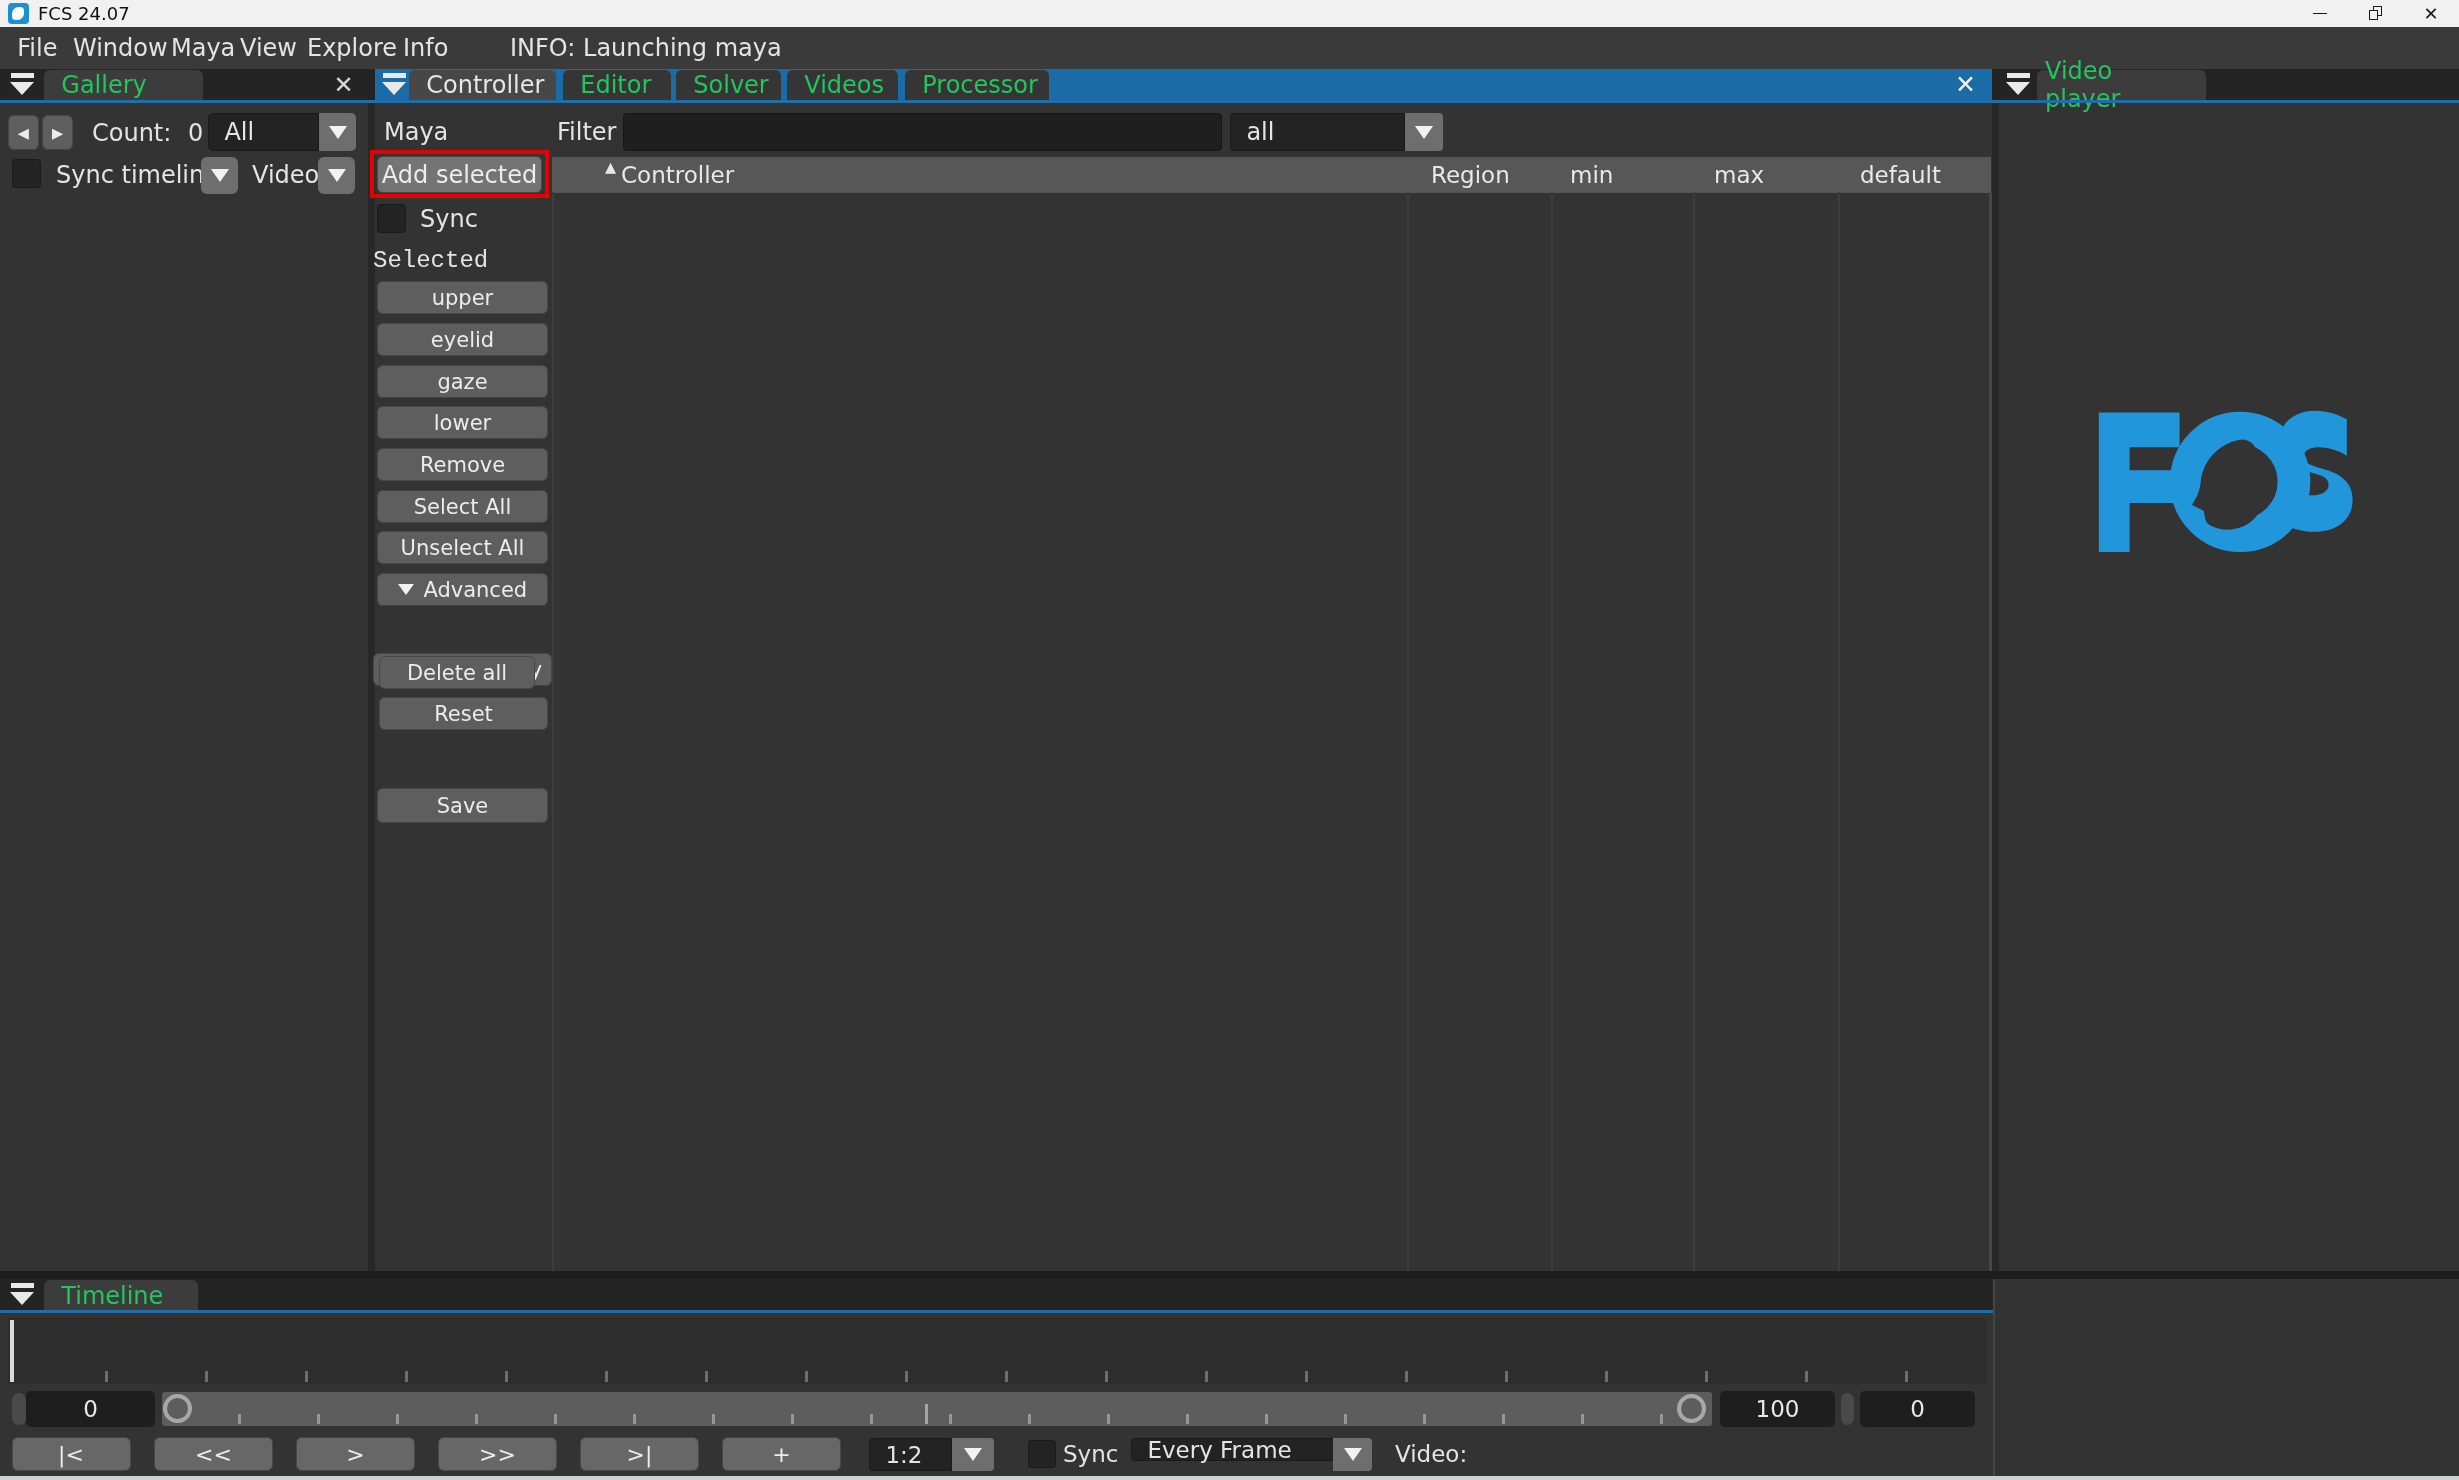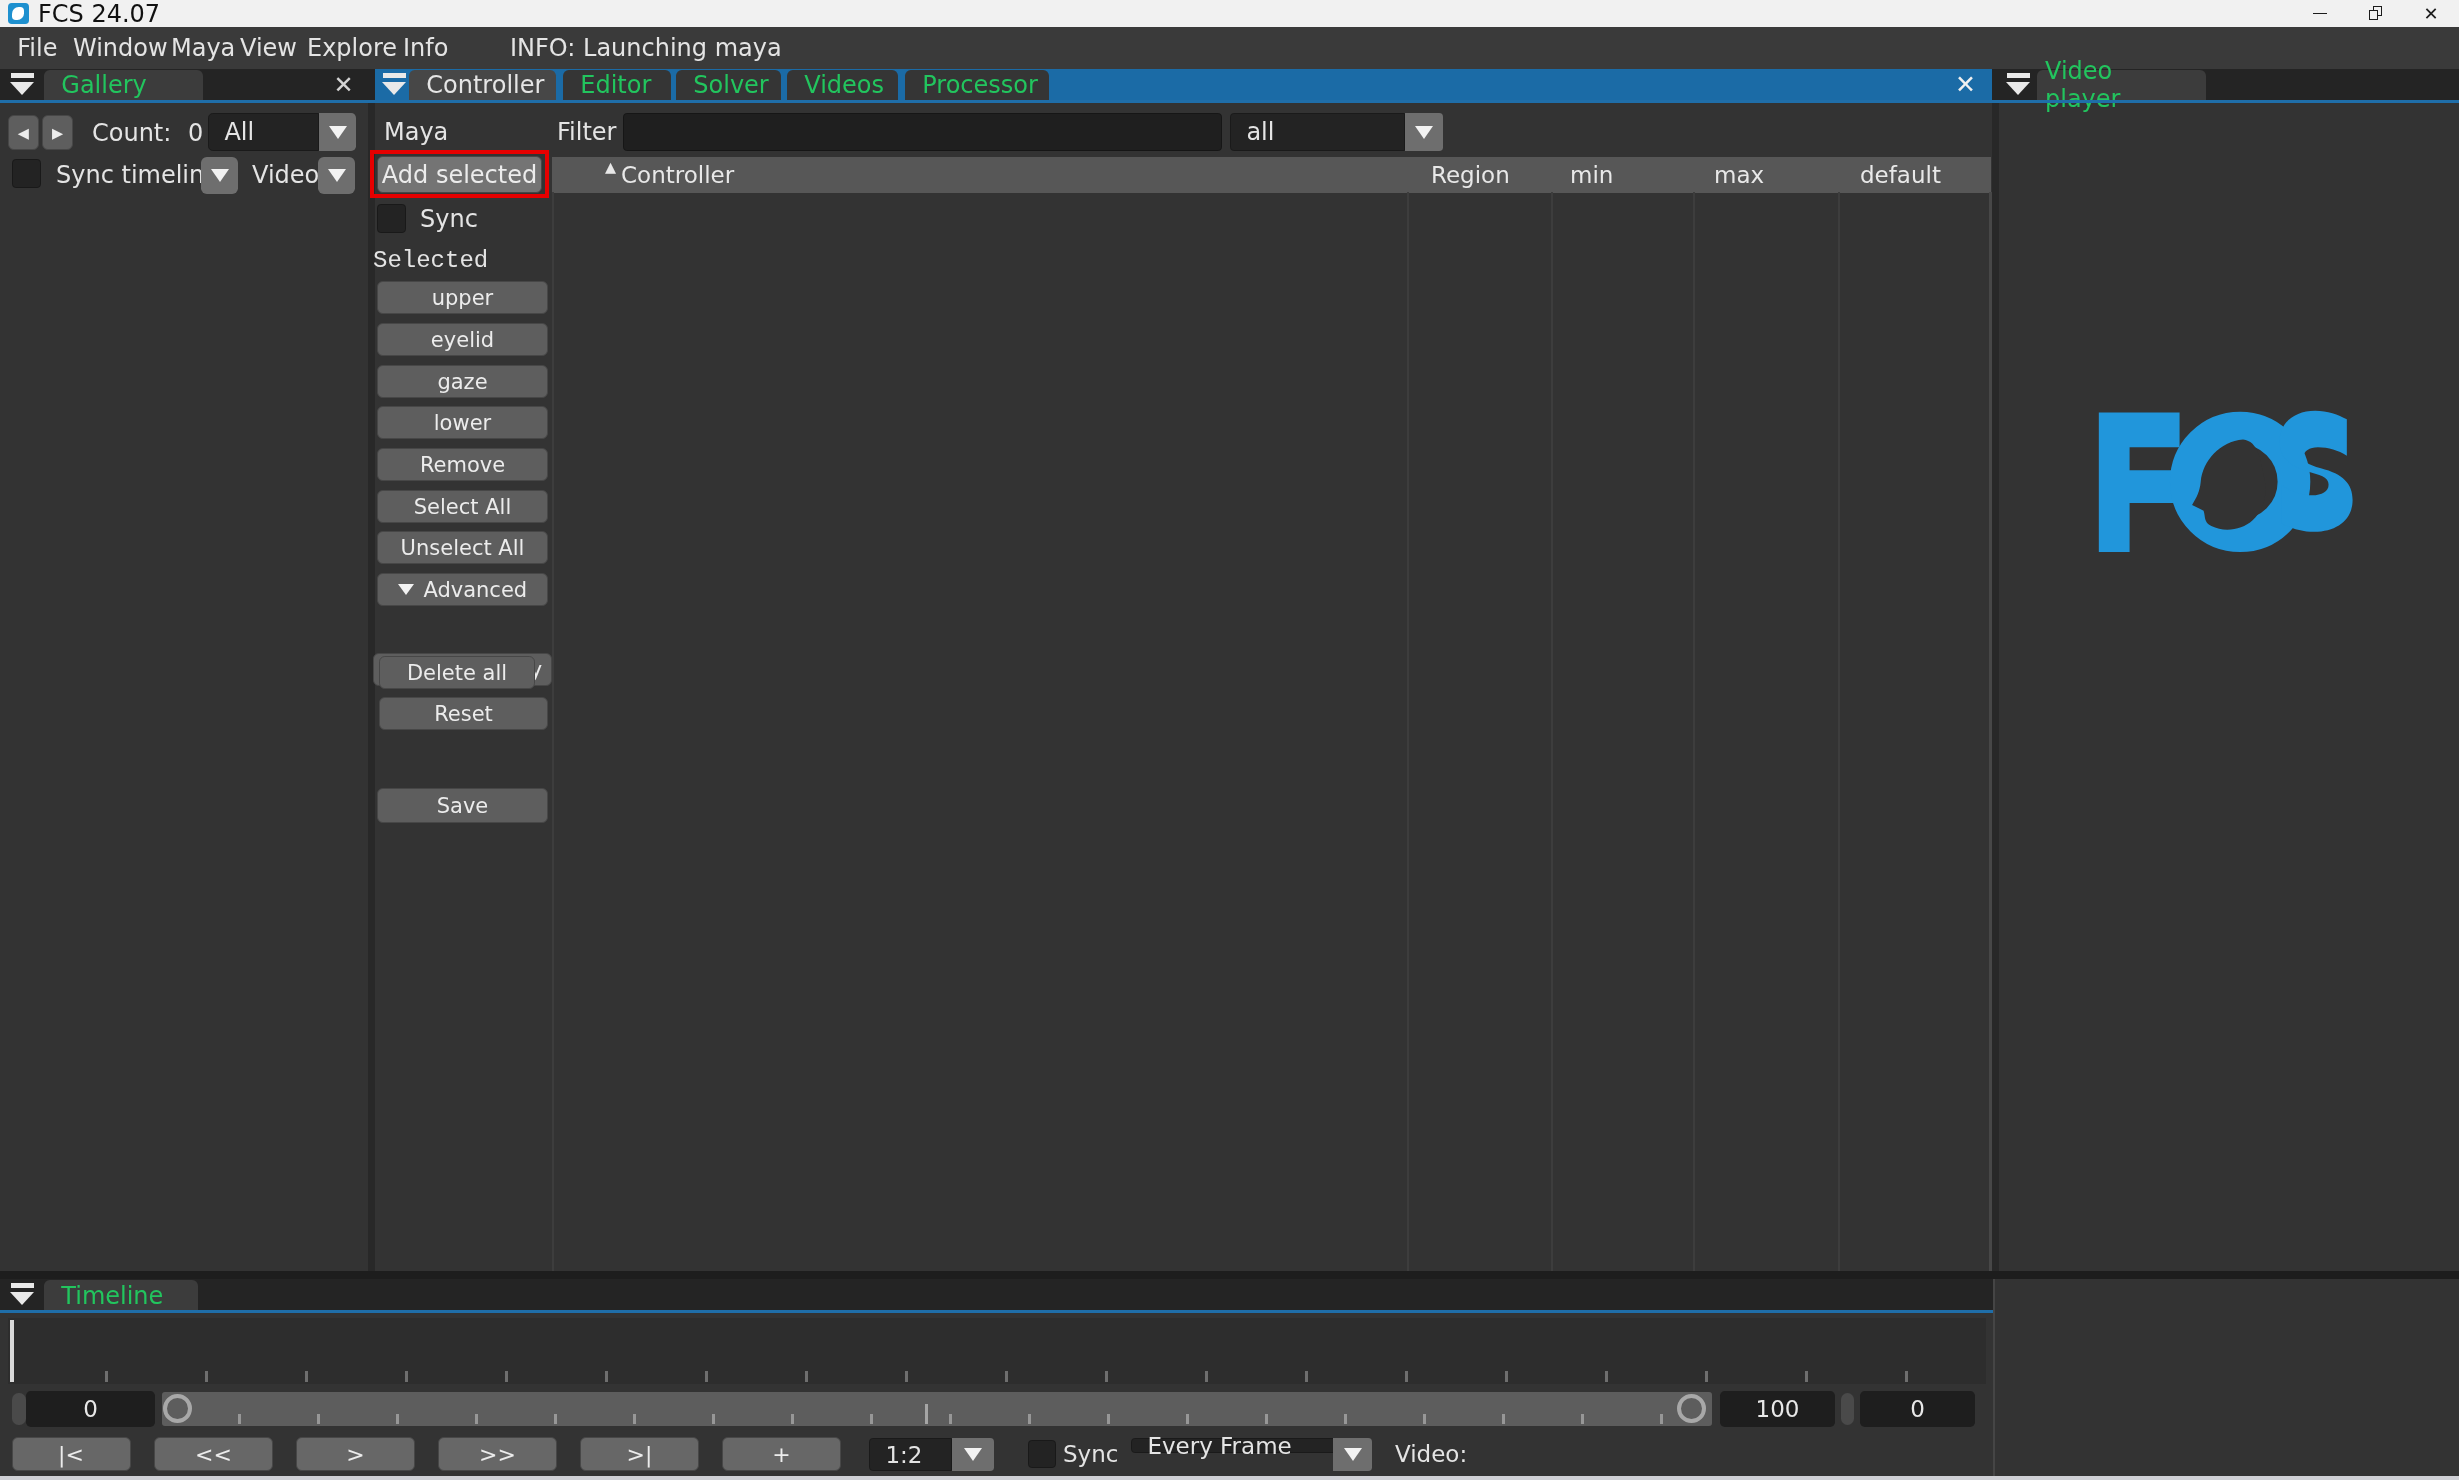--- a/index.html
+++ b/index.html
@@ -31,21 +31,21 @@
 </style>
 </head>
 <body>
 
 <div id="root">
 
   <div class="abs" style="left:0;top:0;width:2459px;height:27px;background:#f1f1f1;">
     <div class="abs" style="left:7.7px;top:2.9px;width:21px;height:21px;background:#1e90cf;border-radius:3.8px;">
       <div class="abs" style="left:4.8px;top:3.8px;width:11.5px;height:13.4px;background:#ffffff;border-radius:6.7px 3.8px 6.7px 3.8px;"></div>
     </div>
-    <div class="abs" style="left:38px;top:0;height:27px;display:flex;align-items:center;color:#111;font-size:24px;">FCS 24.07</div>
+    <div class="abs" style="left:38px;top:0;height:27px;display:flex;align-items:center;color:#111;font-size:18px;">FCS 24.07</div>
     <div class="wctl" style="left:2298px;">
       <div style="width:14.4px;height:1.9px;background:#1c1c1c;"></div>
     </div>
     <div class="wctl" style="left:2354px;">
       <div style="position:relative;width:14.4px;height:14.4px;">
         <div style="position:absolute;left:3.8px;top:0;width:9.6px;height:9.6px;border:1.9px solid #1c1c1c;box-sizing:border-box;"></div>
         <div style="position:absolute;left:0;top:3.8px;width:9.6px;height:9.6px;border:1.9px solid #1c1c1c;background:#f1f1f1;box-sizing:border-box;"></div>
       </div>
     </div>
     <div class="wctl" style="left:2409px;font-size:18px;">
@@ -242,21 +242,21 @@
   <div class="darkbox" style="left:869px;top:1438px;width:83px;height:33px;border-radius:3.8px 0 0 3.8px;font-size:23px;">
     <span style="margin-left:15.4px;">1:2</span>
   </div>
   <div class="ddbtn" style="left:952px;top:1438px;width:42px;height:33px;border-radius:0 3.8px 3.8px 0;">
     <div class="tri"></div>
   </div>
 
   <div class="chk" style="left:1028px;top:1440px;width:28px;height:28px;"></div>
   <div class="lbl" style="left:1063px;top:1437px;height:34px;font-size:23px;">Sync</div>
 
-  <div class="darkbox" style="left:1131px;top:1438px;width:203px;height:15px;border-radius:3.8px 0 0 3.8px;font-size:23px;">
+  <div class="darkbox" style="left:1131px;top:1438px;width:203px;height:23px;border-radius:3.8px 0 0 3.8px;font-size:23px;">
     <span style="margin-left:15.4px;">Every Frame</span>
   </div>
   <div class="ddbtn" style="left:1333px;top:1438px;width:39px;height:33px;border-radius:0 3.8px 3.8px 0;">
     <div class="tri"></div>
   </div>
 
   <div class="lbl" style="left:1395px;top:1437px;height:34px;font-size:23px;">Video:</div>
 
   <div class="abs" style="left:0;top:1476px;width:2459px;height:4.8px;background:#cfd0d5;"></div>
 

